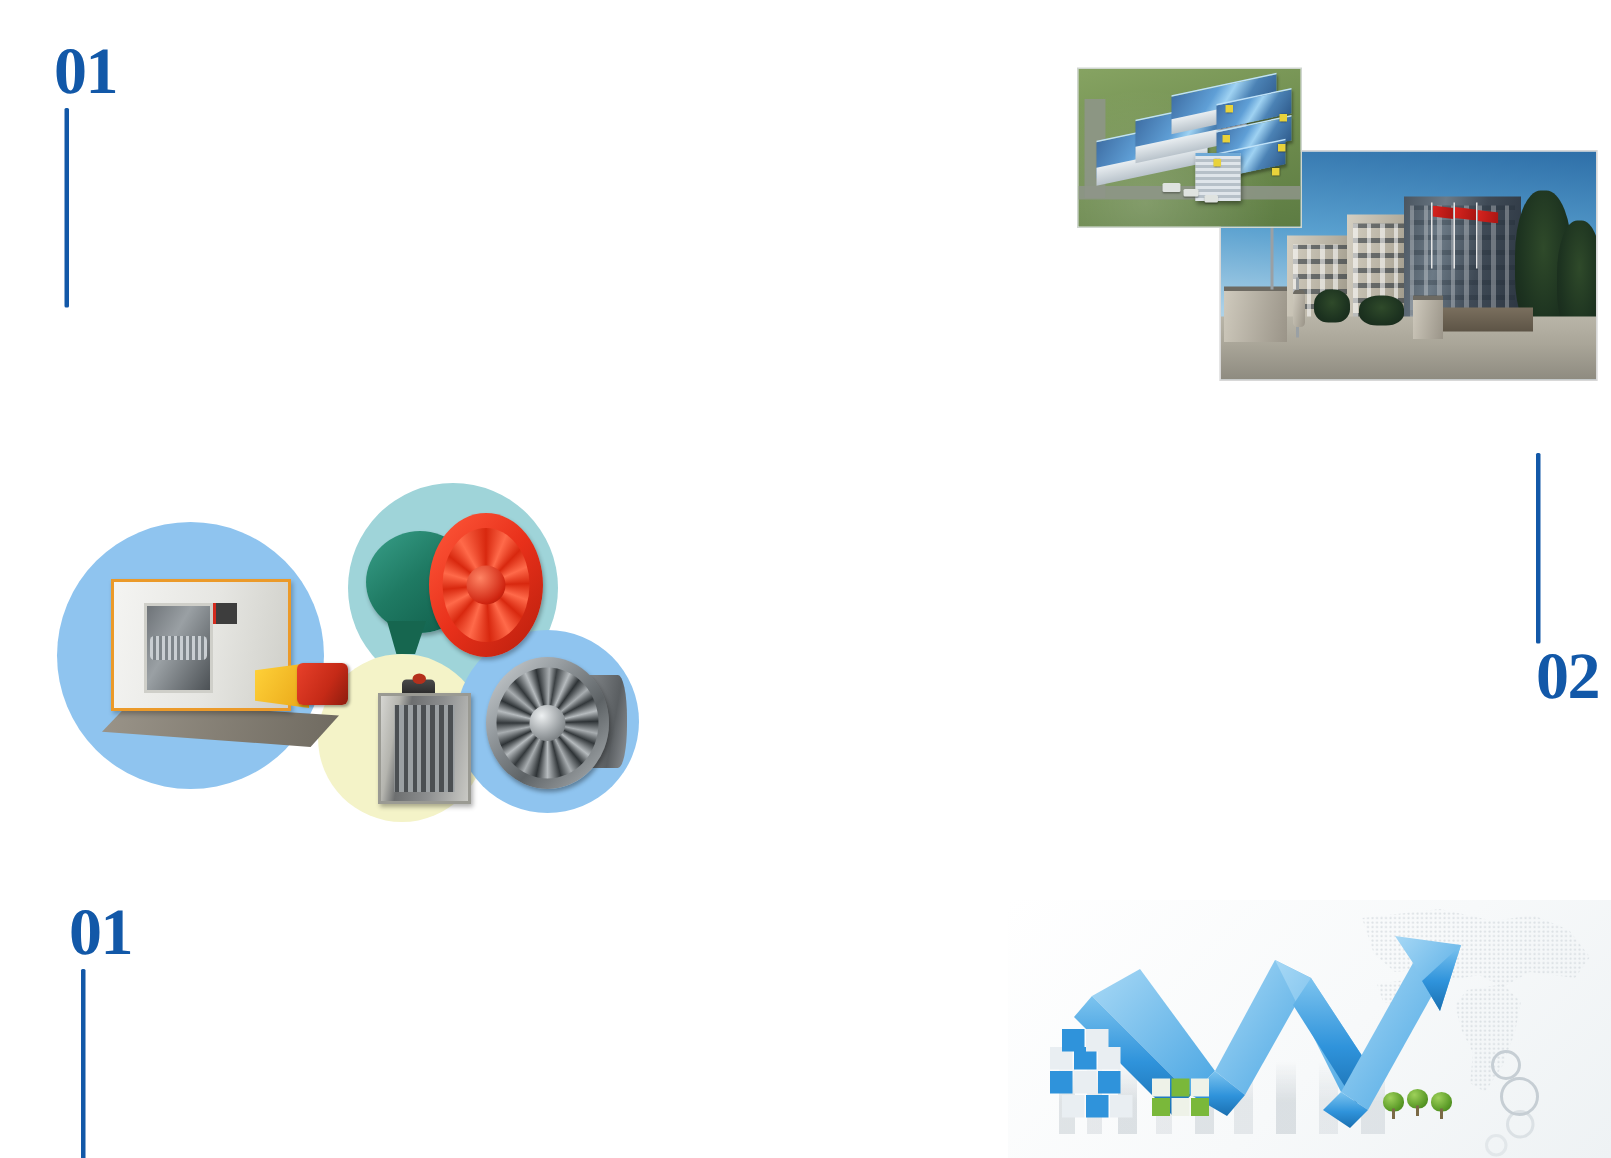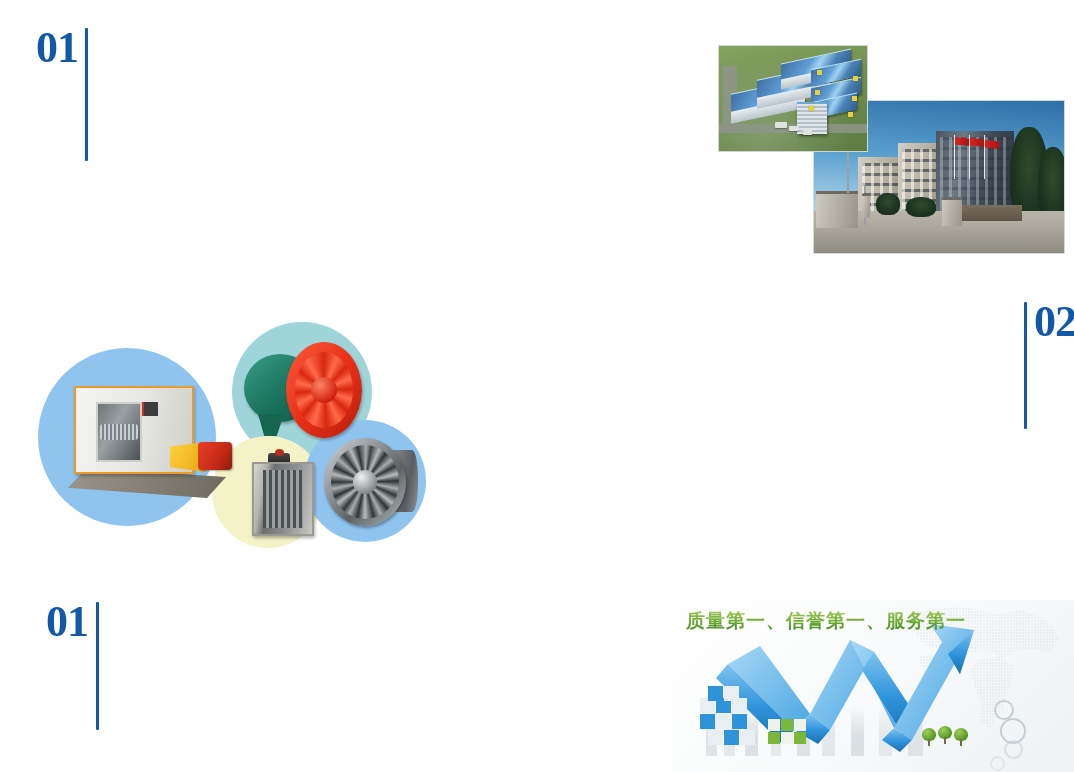--- a/index.html
+++ b/index.html
@@ -16,20 +16,21 @@
     height: 772px;
     background: #ffffff;
     overflow: hidden;
   }
 
   
   .marker {
     position: absolute;
     display: flex;
     align-items: flex-start;
+    flex-direction: column;
   }
   .marker .num {
     font-family: "Liberation Serif", "DejaVu Serif", serif;
     font-weight: bold;
     font-size: 44px;
     line-height: 44px;
     letter-spacing: -1px;
     color: #1258a8;
     white-space: nowrap;
   }
@@ -577,16 +578,15 @@
     <div class="tree-small" style="left:282px; bottom:26px;">
       <div class="crown"></div>
       <div class="trunk"></div>
     </div>
 
     <div class="reflect-circle" style="left:322px; top:100px; width:16px; height:16px;"></div>
     <div class="reflect-circle" style="left:328px; top:118px; width:22px; height:22px;"></div>
     <div class="reflect-circle" style="left:332px; top:140px; width:15px; height:15px; opacity:.5;"></div>
     <div class="reflect-circle" style="left:318px; top:156px; width:11px; height:11px; opacity:.35;"></div>
 
-    <div class="banner-caption">质量第一、信誉第一、服务第一</div>
   </div>
 
 </div>
 
 </body></html>

